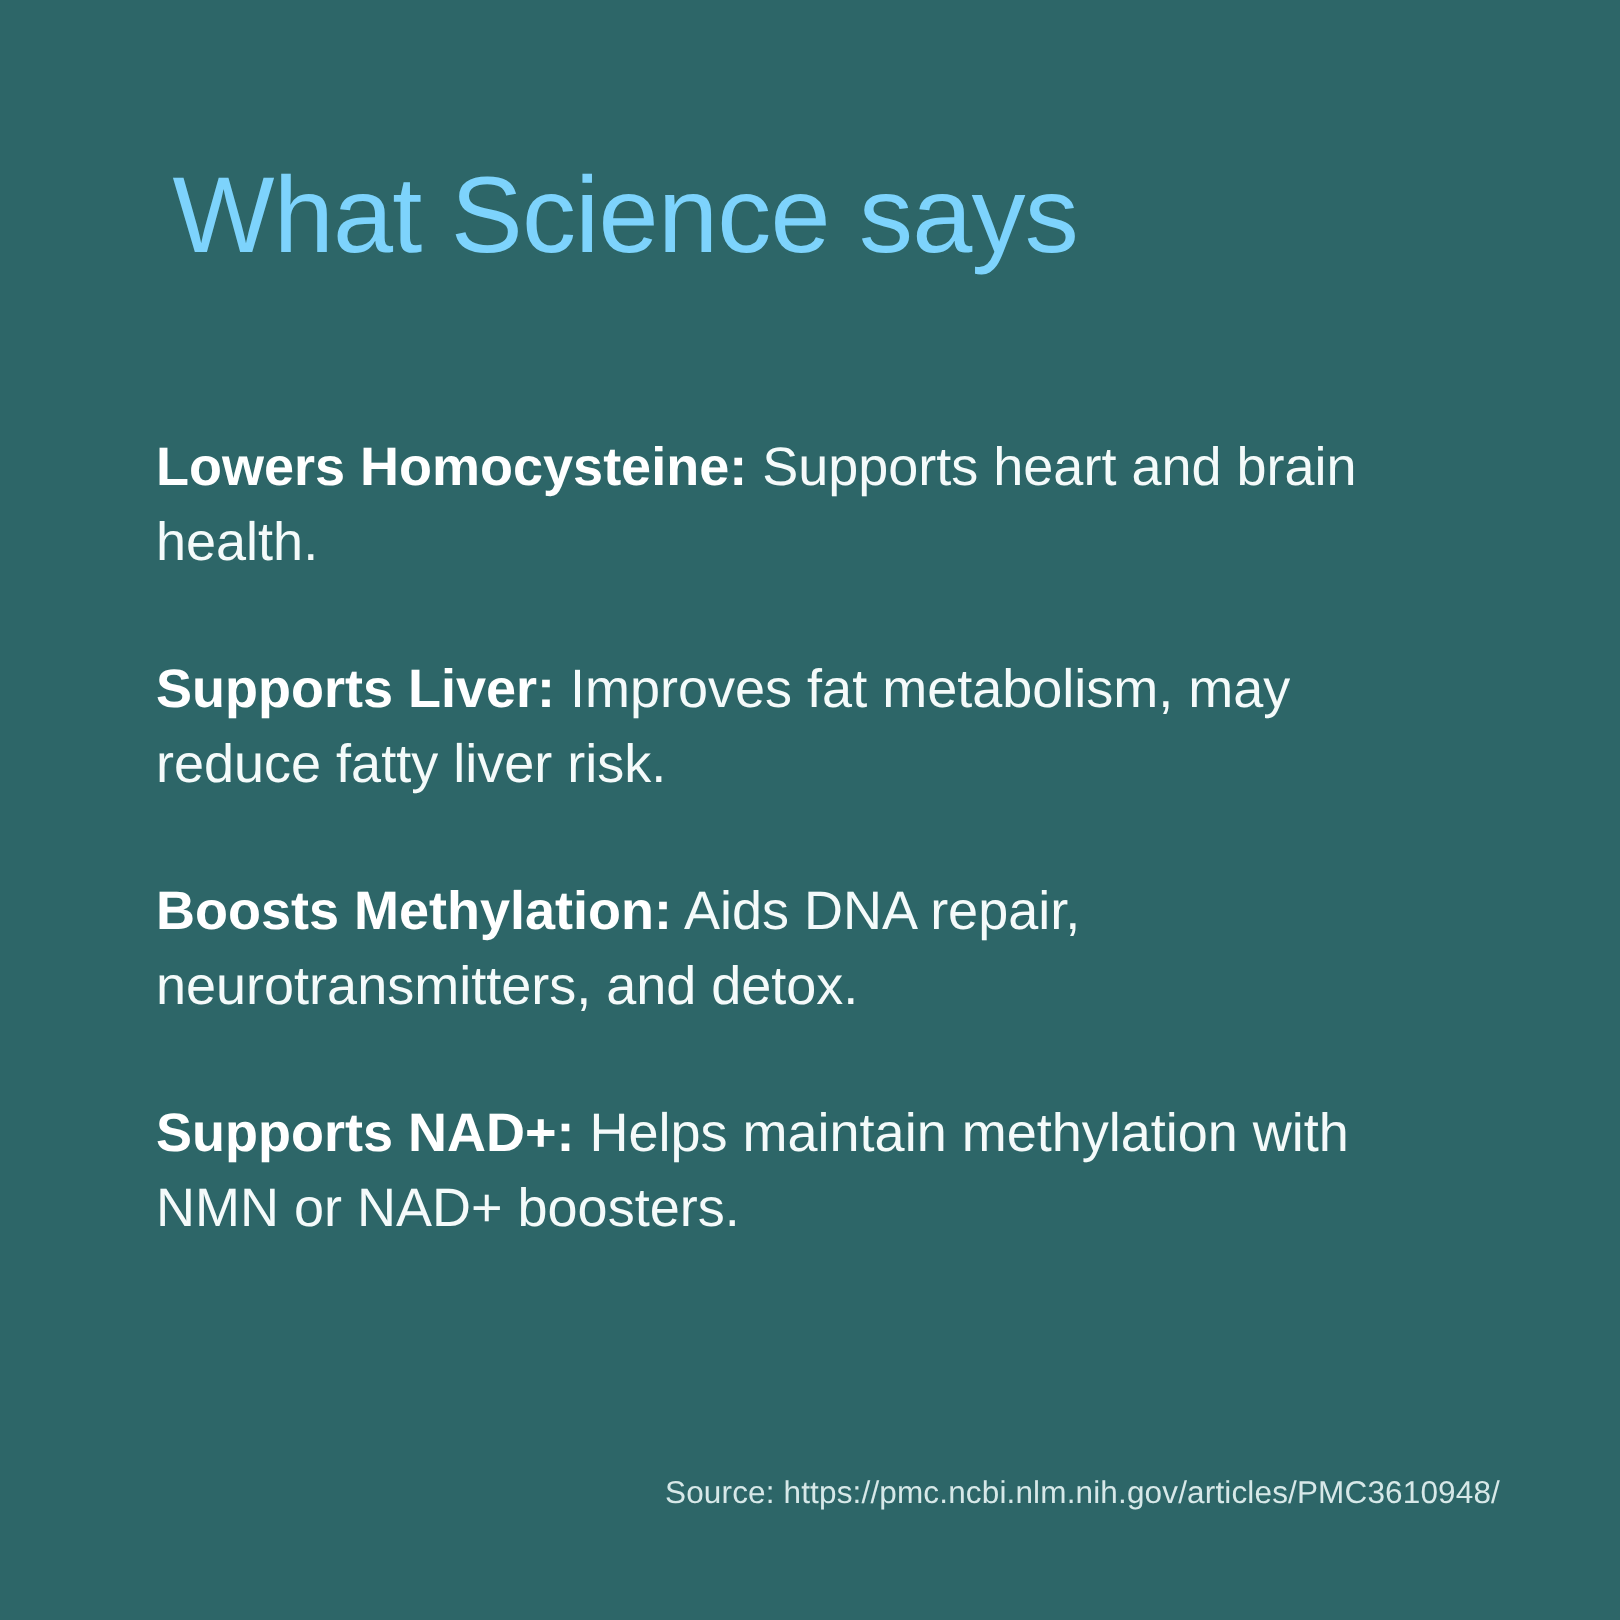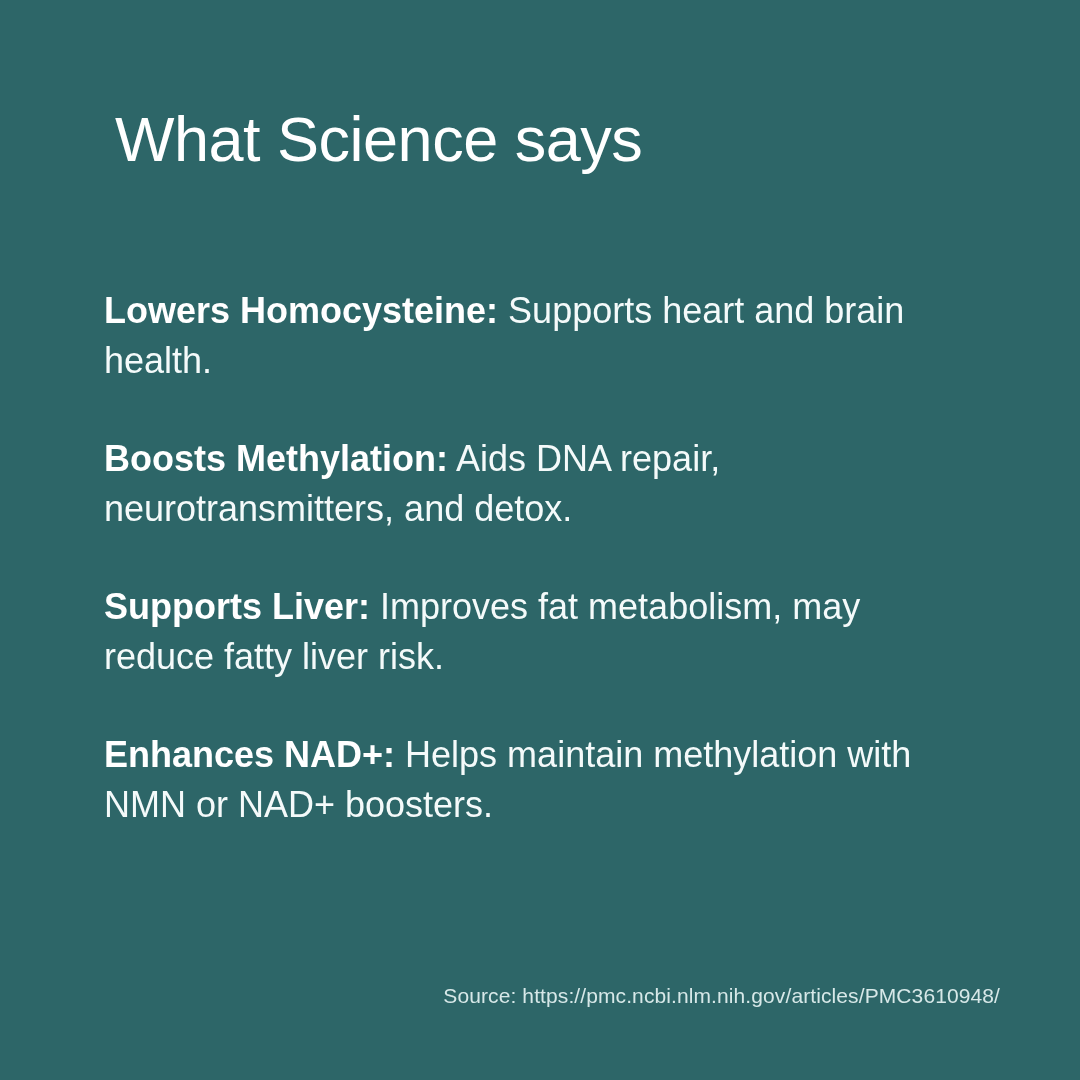--- a/index.html
+++ b/index.html
@@ -25,25 +25,25 @@
     overflow: hidden;
   }
 
   
   #title {
     position: absolute;
     left: 115px;
     top: 108px;
     width: 900px;
     margin: 0;
-    font-size: 63px;
+    font-size: 72px;
     font-weight: 300;
     line-height: 1.0;
     letter-spacing: -0.5px;
-    color: #ffffff;
+    color: #7dd3fc;
     white-space: nowrap;
   }
 
   
   #facts {
     position: absolute;
     left: 104px;
     top: 286px;
     width: 840px;
     margin: 0;
@@ -96,28 +96,28 @@
 
   <h1 id="title">What Science says</h1>
 
   <ul id="facts">
 
     <li class="fact">
       <span class="fact-label">Lowers Homocysteine:</span><span class="fact-text"> Supports heart and brain health.</span>
     </li>
 
     <li class="fact">
+      <span class="fact-label">Supports Liver:</span><span class="fact-text"> Improves fat metabolism, may reduce fatty liver risk.</span>
+    </li>
+
+    <li class="fact">
       <span class="fact-label">Boosts Methylation:</span><span class="fact-text"> Aids DNA repair, neurotransmitters, and detox.</span>
     </li>
 
     <li class="fact">
-      <span class="fact-label">Supports Liver:</span><span class="fact-text"> Improves fat metabolism, may reduce fatty liver risk.</span>
-    </li>
-
-    <li class="fact">
-      <span class="fact-label">Enhances NAD+:</span><span class="fact-text"> Helps maintain methylation with NMN or NAD+ boosters.</span>
+      <span class="fact-label">Supports NAD+:</span><span class="fact-text"> Helps maintain methylation with NMN or NAD+ boosters.</span>
     </li>
 
   </ul>
 
   <p id="source">Source: https://pmc.ncbi.nlm.nih.gov/articles/PMC3610948/</p>
 
 </div>
 
 </body></html>

